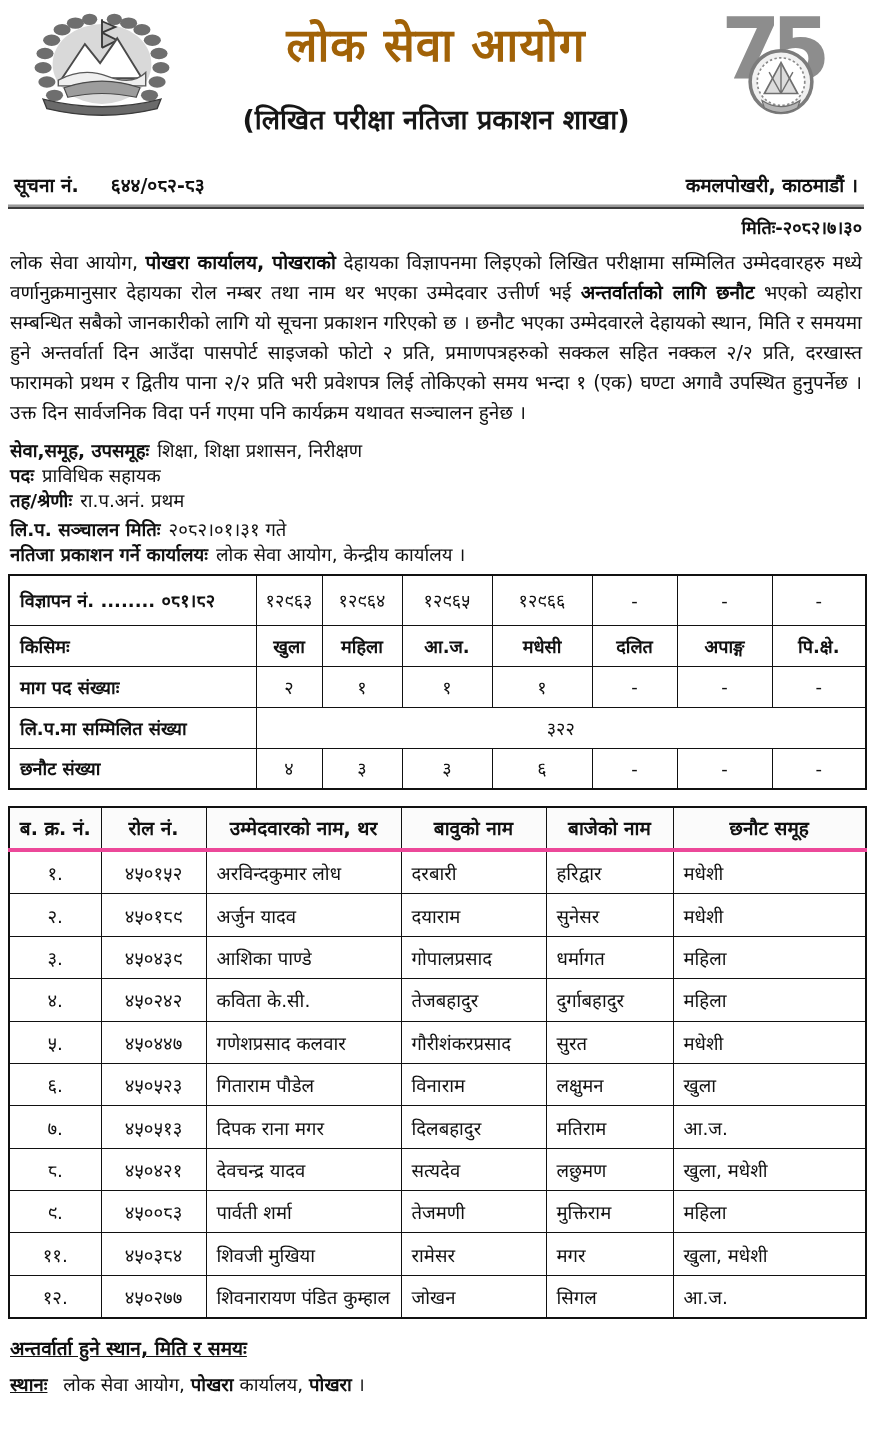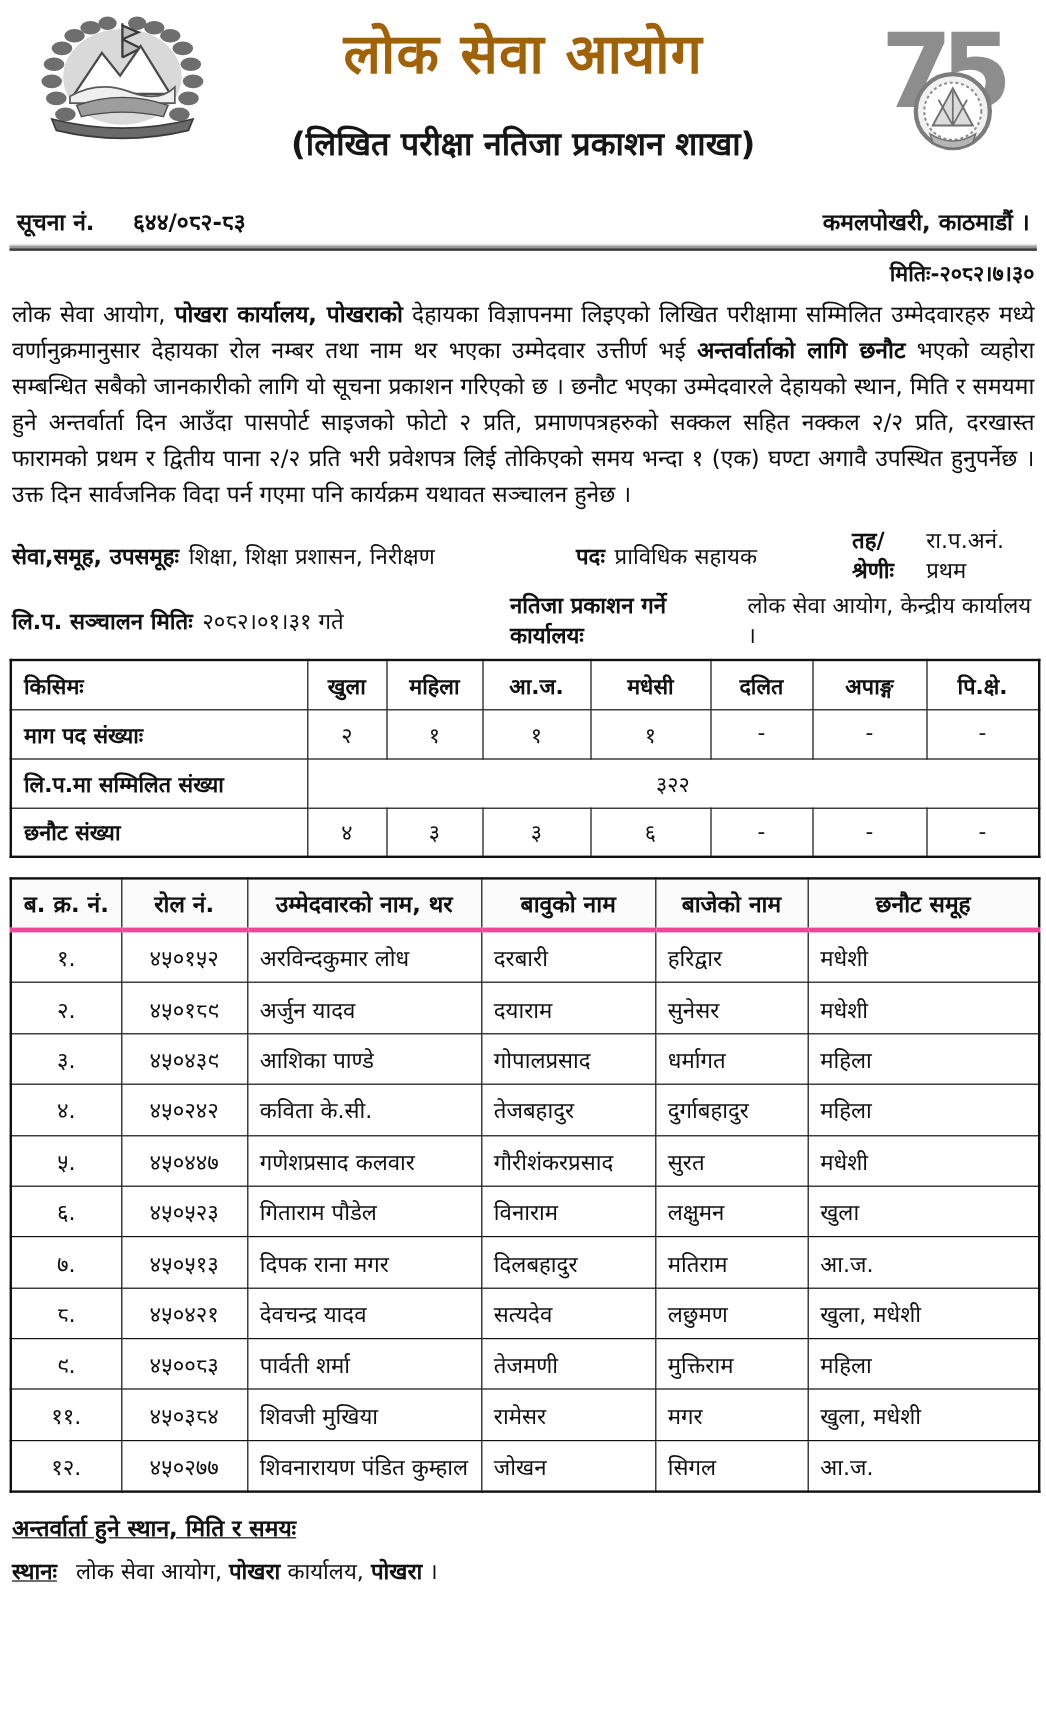--- a/index.html
+++ b/index.html
@@ -7,21 +7,21 @@
   body {
     width:872px; min-height:1432px; margin:0 auto;
     font-family:"DejaVu Sans","Liberation Sans",sans-serif;
     color:#111; position:relative;
   }
   .page { padding:4px 8px 10px 8px; }
 
   
   .hdr { position:relative; height:158px; }
   .emblem { position:absolute; left:18px; top:6px; width:152px; height:108px; }
-  .logo75 { position:absolute; right:0; top:2px; width:138px; height:118px;margin-top:11px; }
+  .logo75 { position:absolute; right:13px; top:2px; width:138px; height:118px; }
   .logo75 .sevenfive {
     font-size:86px; font-weight:bold; color:#8d8d8d; line-height:1;
     letter-spacing:-10px; position:absolute; left:8px; top:0;
   }
   .logo75 svg.seal { position:absolute; left:30px; top:40px; width:76px; height:76px; }
   .title-main {
     text-align:center; font-size:46px; font-weight:bold; color:#a16207;
     padding-top:8px; letter-spacing:1px;
   }
   .title-sub {
@@ -40,21 +40,21 @@
   .date-line { text-align:right; font-size:18px; font-weight:600; margin:6px 2px 2px 2px; }
 
   
   .intro {
     font-size:19px; line-height:1.58; text-align:justify;
     margin:8px 2px 10px 2px; color:#0d0d0d;
   }
   .intro b { font-weight:bold; }
 
   
-  .detail-line { display:flex; font-size:18.5px; margin:4px 2px; align-items:center; }
+  .detail-line { display:flex; font-size:18.5px; margin:4px 2px; align-items:flex-start;flex-direction:column; }
   .detail-line .lbl { font-weight:bold; }
   .detail-line .val { font-weight:normal; padding-left:8px; }
   .dl1 .g1 { width:470px; display:flex; }
   .dl1 .g2 { width:230px; display:flex; }
   .dl1 .g3 { flex:1; display:flex; }
   .dl2 .g1 { width:415px; display:flex; }
   .dl2 .g2 { flex:1; display:flex; }
 
   
   table { border-collapse:collapse; width:100%; table-layout:fixed; }
@@ -196,20 +196,30 @@
       <col style="width:247px">
         <col style="width:66px">
         <col style="width:80px">
         <col style="width:90px">
       <col style="width:100px">
         <col style="width:85px">
         <col style="width:95px">
         <col style="width:94px">
     </colgroup>
     <tbody>
+        <tr class="adrow">
+      <td class="lblcell">विज्ञापन नं. ........ ०८१।८२</td>
+      <td class="num">१२९६३</td>
+      <td class="num">१२९६४</td>
+      <td class="num">१२९६५</td>
+      <td class="num">१२९६६</td>
+      <td class="num">-</td>
+      <td class="num">-</td>
+      <td class="num">-</td>
+    </tr>
     <tr class="r kisim">
       <td class="lblcell">किसिमः</td>
       <td>खुला</td>
       <td>महिला</td>
       <td>आ.ज.</td>
       <td>मधेसी</td>
       <td>दलित</td>
       <td>अपाङ्ग</td>
       <td>पि.क्षे.</td>
     </tr>

